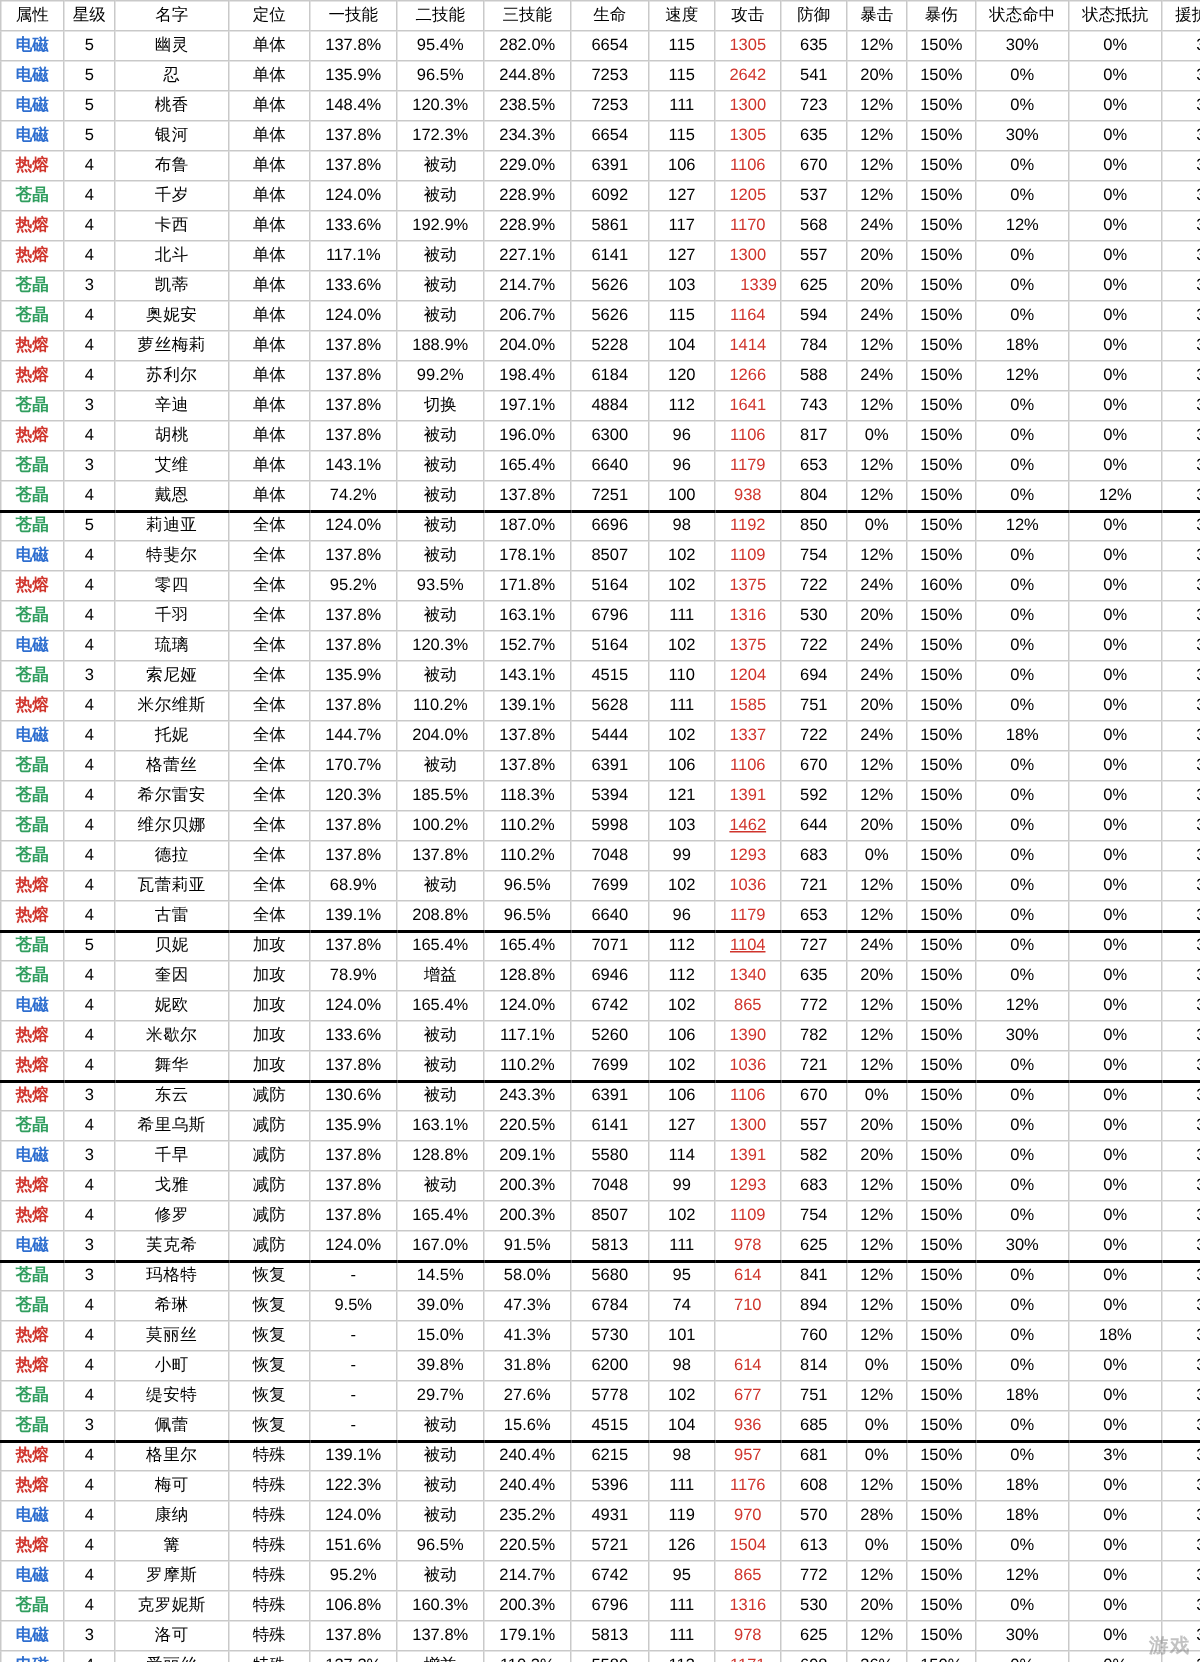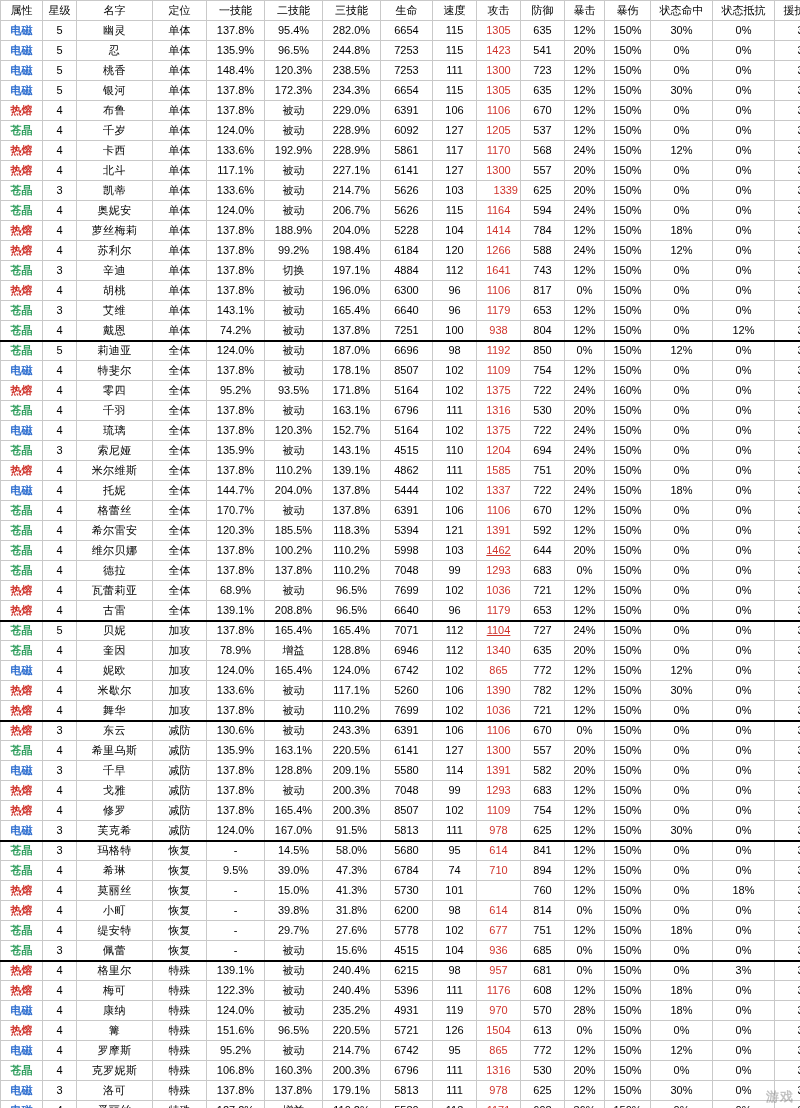--- a/index.html
+++ b/index.html
@@ -136,21 +136,21 @@
         <tr class="row">
           <td style="color: rgb(47, 111, 208); font-weight: bold;">电磁</td>
           <td>5</td>
           <td class="name-cell">忍</td>
           <td>单体</td>
           <td>135.9%</td>
           <td>96.5%</td>
           <td>244.8%</td>
           <td>7253</td>
           <td>115</td>
-          <td style="color: rgb(208, 52, 44);">1423</td>
+          <td style="color: rgb(208, 52, 44);">2642</td>
           <td>541</td>
           <td>20%</td>
           <td>150%</td>
           <td>0%</td>
           <td>0%</td>
           <td>3%</td>
         </tr>
         <tr class="row">
           <td style="color: rgb(47, 111, 208); font-weight: bold;">电磁</td>
           <td>5</td>
@@ -512,21 +512,21 @@
           <td>3%</td>
         </tr>
         <tr class="row">
           <td style="color: rgb(208, 52, 44); font-weight: bold;">热熔</td>
           <td>4</td>
           <td class="name-cell">米尔维斯</td>
           <td>全体</td>
           <td>137.8%</td>
           <td>110.2%</td>
           <td>139.1%</td>
-          <td>4862</td>
+          <td>5628</td>
           <td>111</td>
           <td style="color: rgb(208, 52, 44); margin-top: 24px;">1585</td>
           <td>751</td>
           <td>20%</td>
           <td>150%</td>
           <td>0%</td>
           <td>0%</td>
           <td>3%</td>
         </tr>
         <tr class="row">

